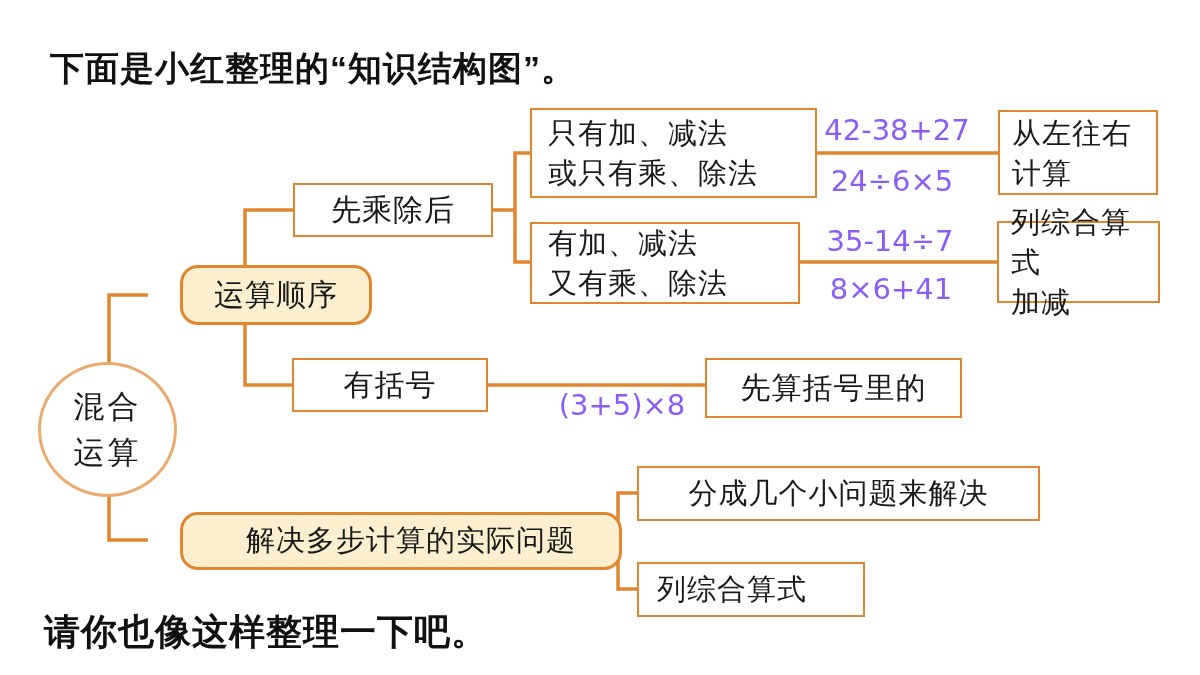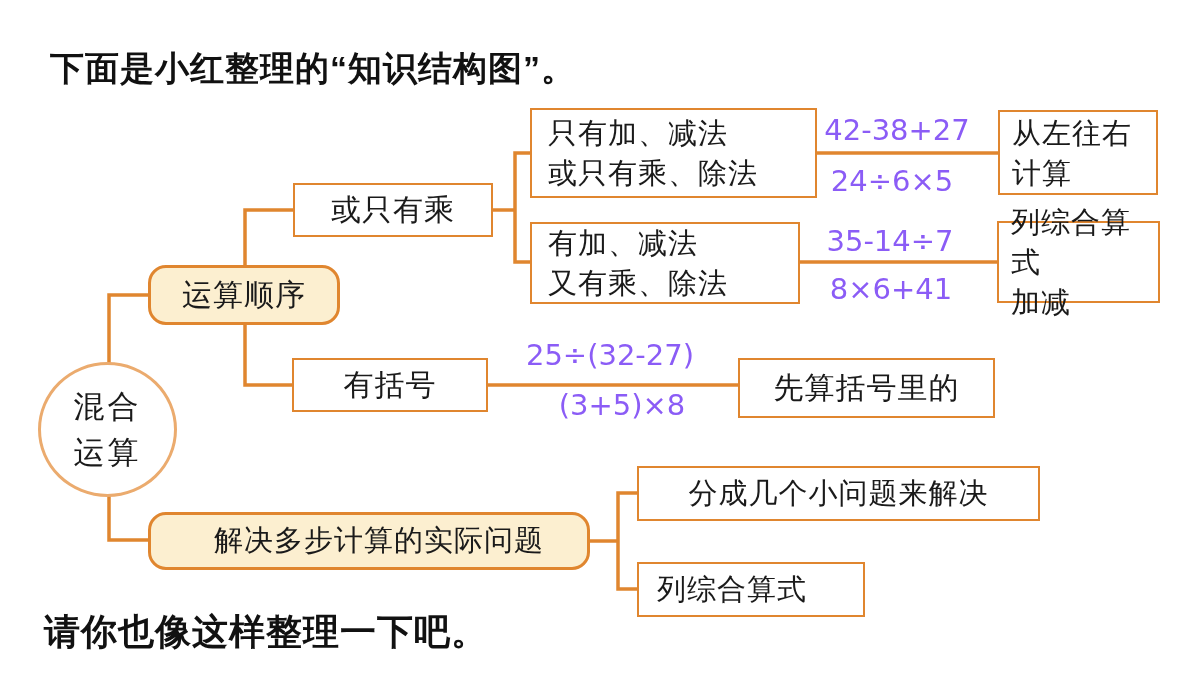--- a/index.html
+++ b/index.html
@@ -50,20 +50,21 @@
     padding-left: 16px;
   }
   .node.left-pad {
     justify-content: flex-start;
     padding-left: 18px;
   }
   .pill {
     background: #FCEFD0;
     border: 3px solid #E0862F;
     border-radius: 18px;
+    margin-left: 32px;
   }
   .root-circle {
     display: flex;
     flex-direction: column;
     align-items: center;
     justify-content: center;
     background: #ffffff;
     border: 3.5px solid #EBAB6E;
     border-radius: 50%;
     color: #1a1a1a;
@@ -99,21 +100,21 @@
 
   <div class="abs heading" style="left:50px; top:46px;">下面是小红整理的“知识结构图”。</div>
 
   <div class="abs root-circle" style="left:38px; top:362px; width:139px; height:135px;">
     <span>混合</span>
     <span>运算</span>
   </div>
 
   <div class="abs node pill" style="left:148px; top:265px; width:192px; height:60px;">运算顺序</div>
 
-  <div class="abs node" style="left:293px; top:183px; width:200px; height:54px;">或只有乘</div>
+  <div class="abs node" style="left:293px; top:183px; width:200px; height:54px;">先乘除后</div>
 
   <div class="abs node two-line" style="left:530px; top:108px; width:287px; height:90px;">
     <span>只有加、减法</span>
     <span>或只有乘、除法</span>
   </div>
 
   <div class="abs eq" style="left:807px; top:113px; width:180px;">42-38+27</div>
   <div class="abs eq" style="left:802px; top:164px; width:180px;">24÷6×5</div>
 
   <div class="abs node two-line" style="left:998px; top:110px; width:160px; height:85px; padding-left:12px;">
@@ -129,24 +130,23 @@
   <div class="abs eq" style="left:800px; top:224px; width:180px;">35-14÷7</div>
   <div class="abs eq" style="left:801px; top:272px; width:180px;">8×6+41</div>
 
   <div class="abs node two-line" style="left:997px; top:221px; width:163px; height:82px; padding-left:12px;">
     <span>列综合算式</span>
     <span>加减</span>
   </div>
 
   <div class="abs node" style="left:292px; top:358px; width:196px; height:54px;">有括号</div>
 
-  <div class="abs eq" style="left:510px; top:338px; width:200px;">25÷(32-27)</div>
   <div class="abs eq" style="left:522px; top:388px; width:200px;">(3+5)×8</div>
 
-  <div class="abs node" style="left:738px; top:358px; width:257px; height:60px;">先算括号里的</div>
+  <div class="abs node" style="left:705px; top:358px; width:257px; height:60px;">先算括号里的</div>
 
   <div class="abs node pill" style="left:148px; top:512px; width:442px; height:58px; font-size:29px;padding-left:20px;">解决多步计算的实际问题</div>
 
   <div class="abs node" style="left:637px; top:466px; width:403px; height:55px; font-size:29px;">分成几个小问题来解决</div>
 
   <div class="abs node left-pad" style="left:637px; top:562px; width:228px; height:55px; font-size:29px;">列综合算式</div>
 
   <div class="abs heading" style="left:44px; top:608px; font-size:36px;">请你也像这样整理一下吧。</div>
 
 </div>

